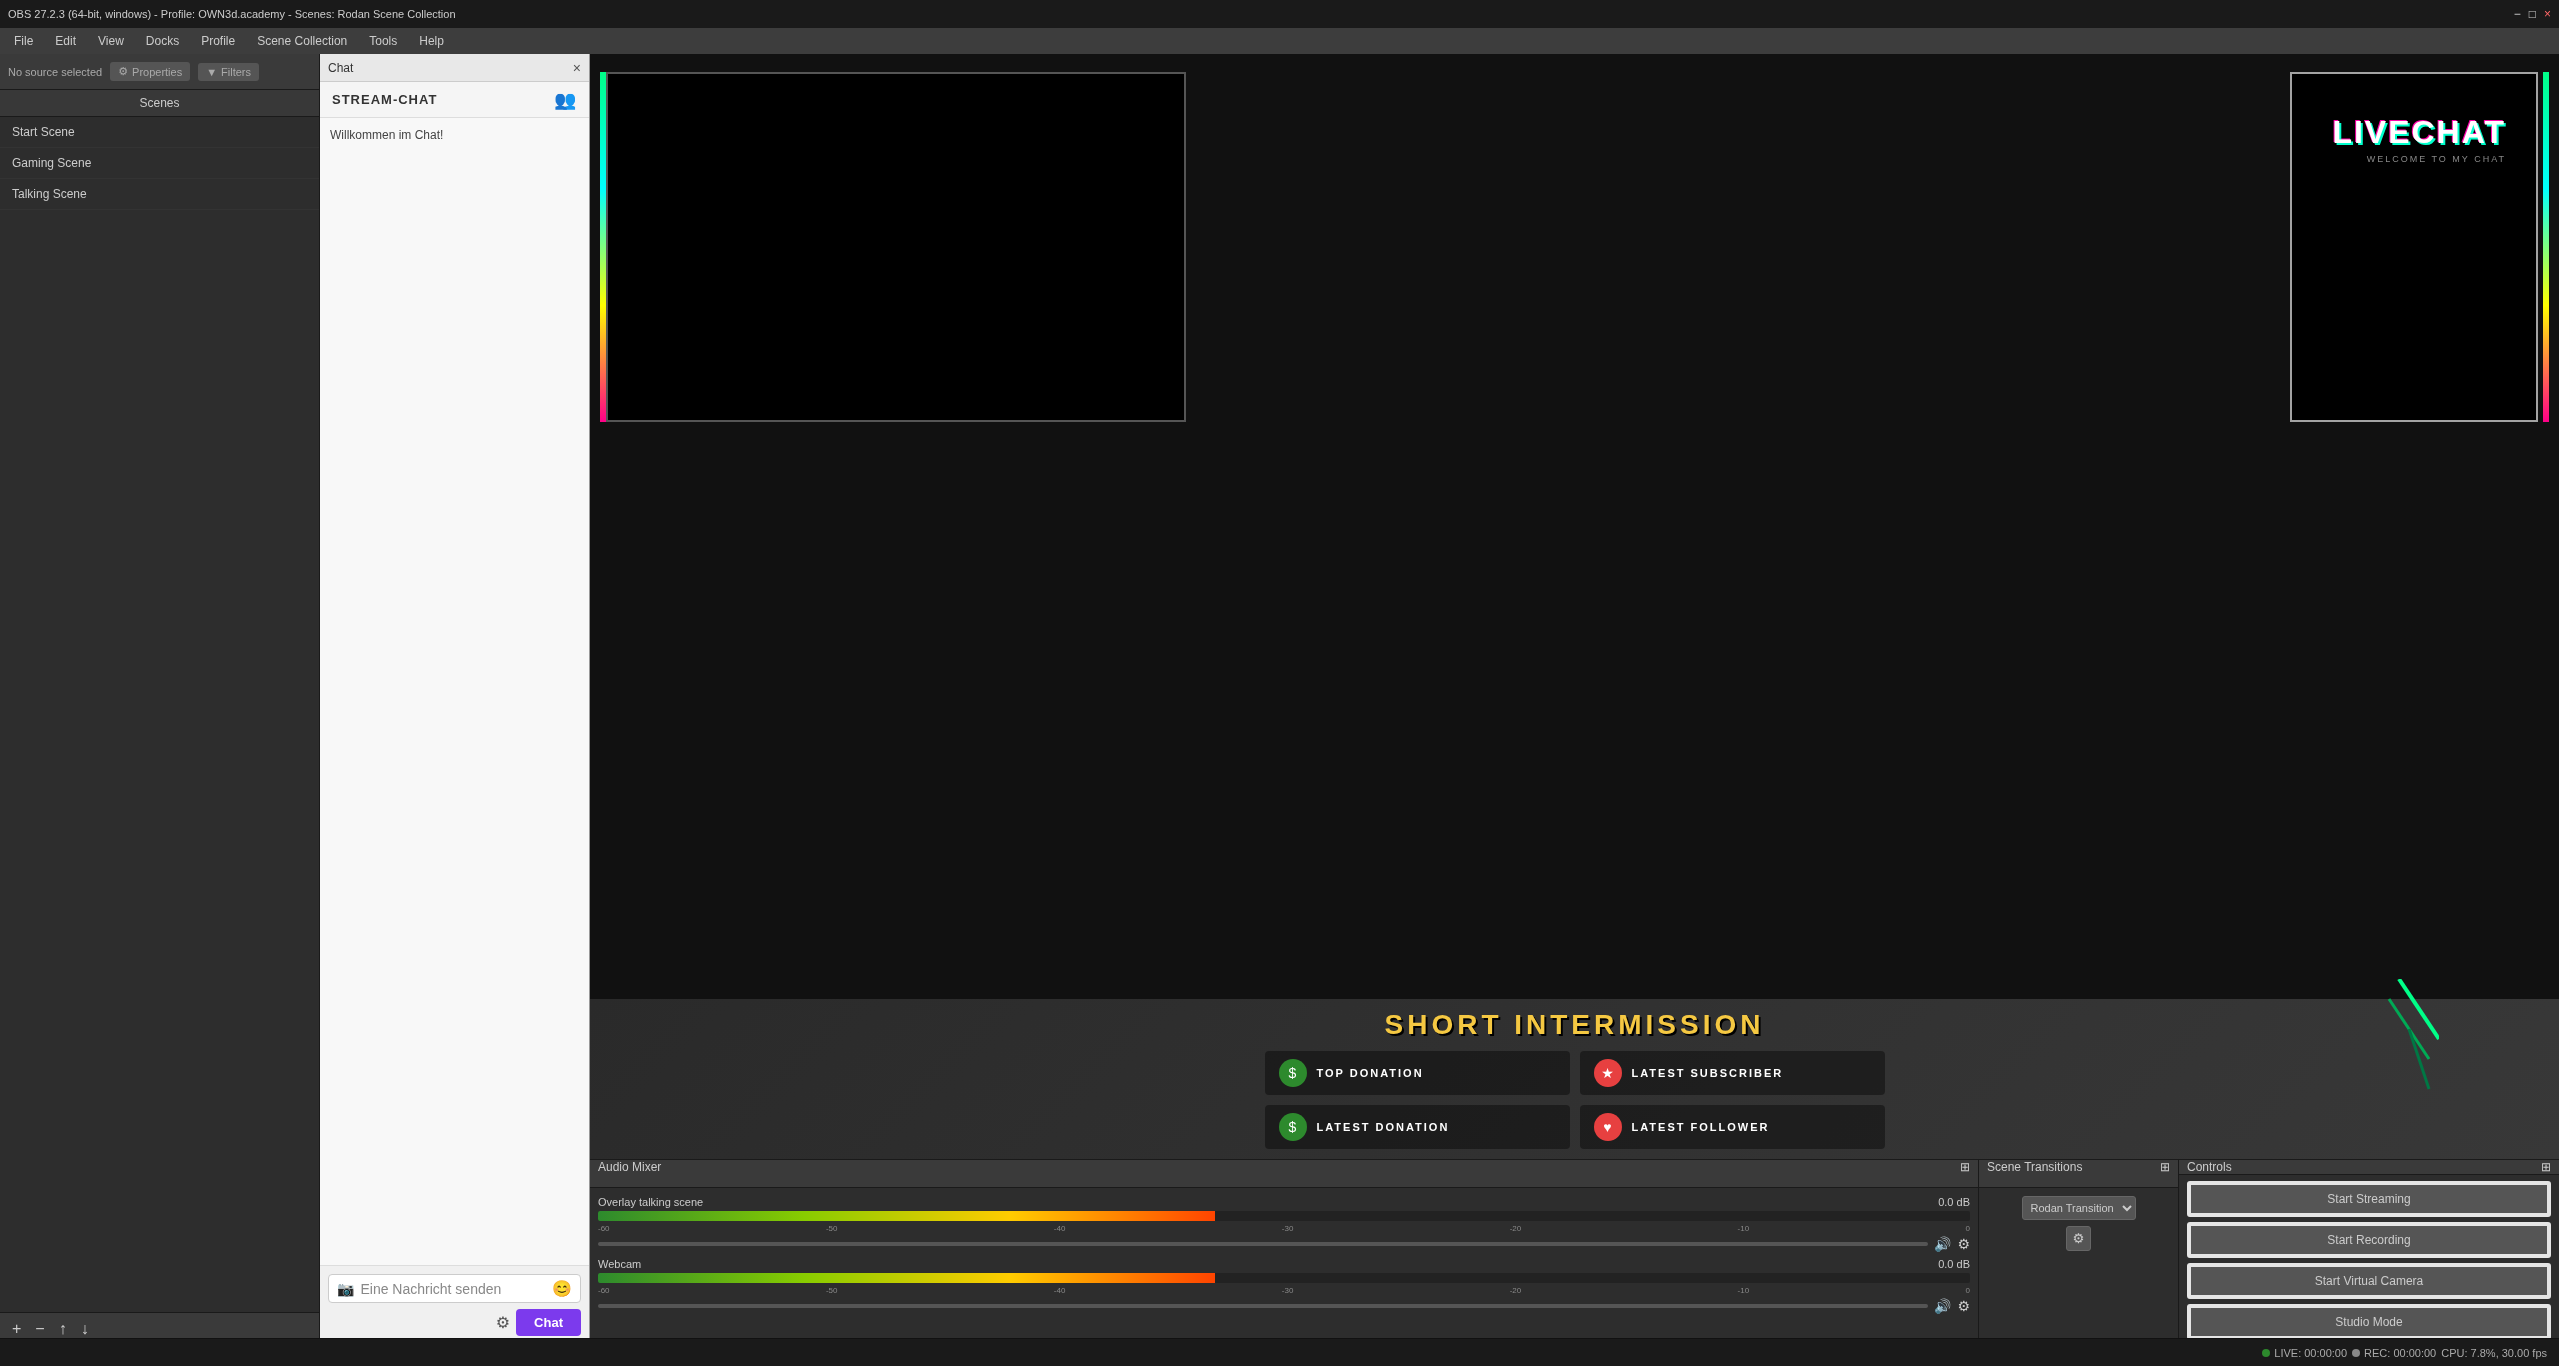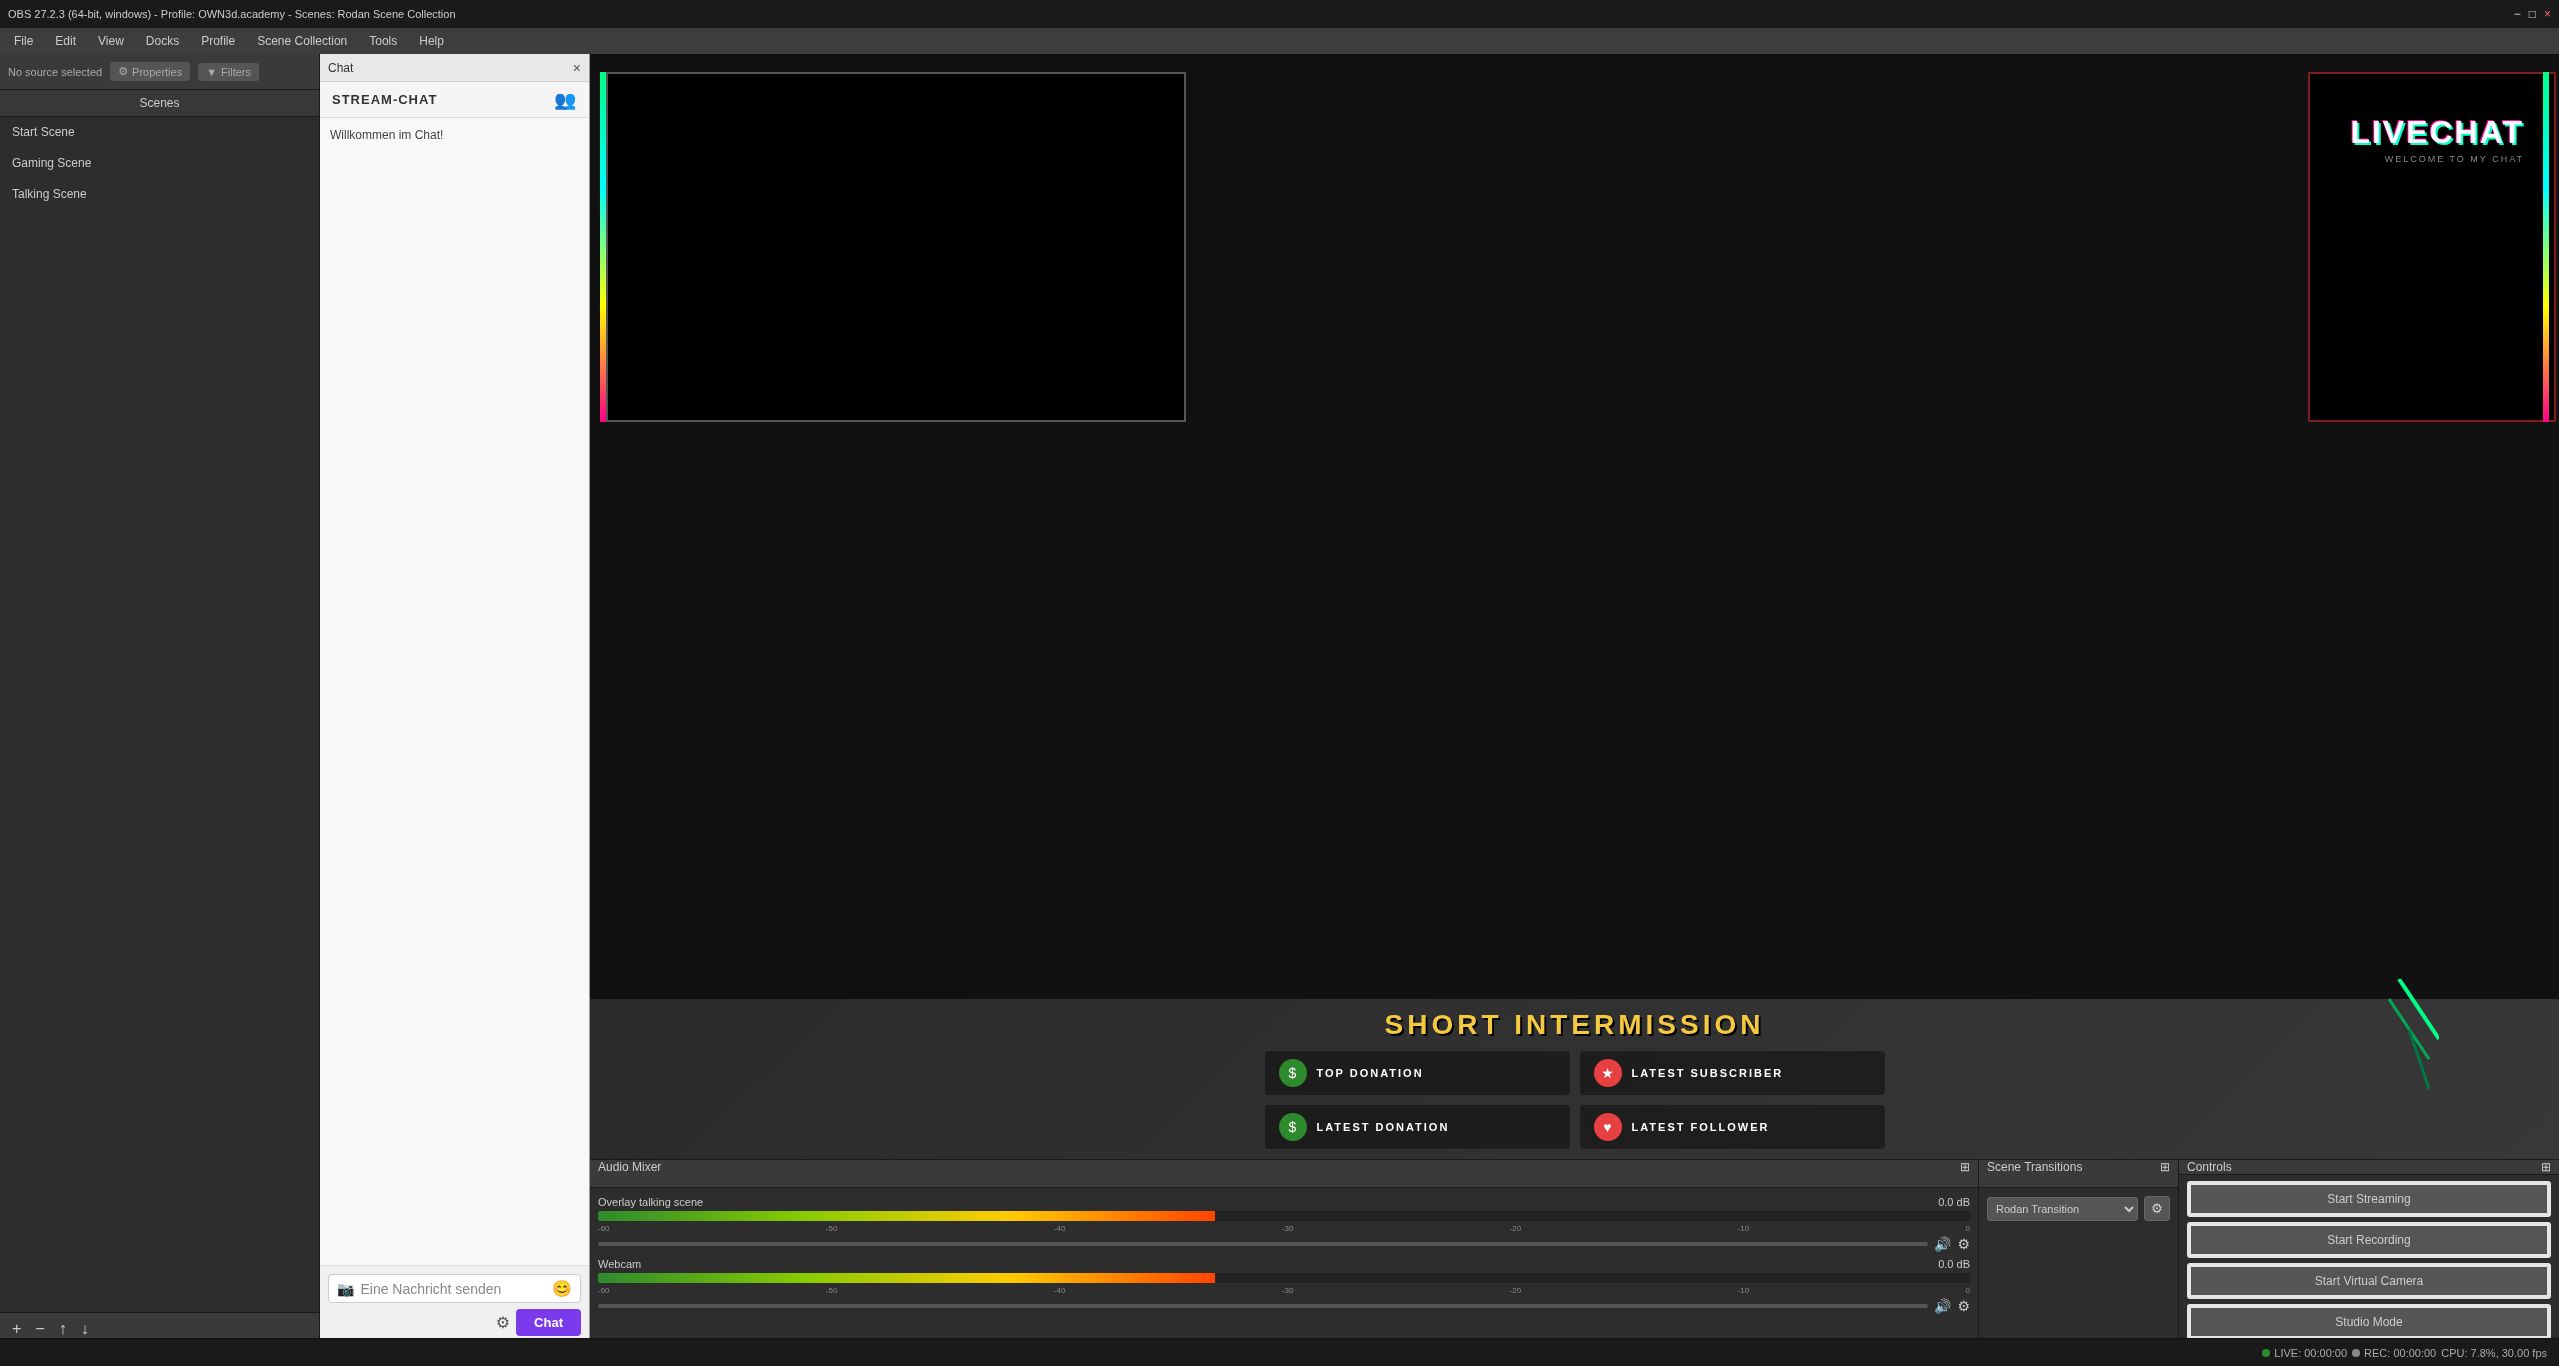--- a/index.html
+++ b/index.html
@@ -249,25 +249,25 @@
       position: absolute;
       top: 18px;
       left: 10px;
       width: 6px;
       height: 350px;
       background: linear-gradient(to bottom, #00ff88, #00ffff, #ffff00, #ff0088);
     }
     #preview-top-right {
       position: absolute;
       top: 18px;
-      right: 3px;
+      right: 21px;
       width: 248px;
       height: 350px;
       background: #000;
-      border: 2px solid #7f1d1d;
+      border: 2px solid #a3a3a3;
     }
     #livechat-logo {
       position: absolute;
       top: 40px;
       right: 30px;
       font-size: 32px;
       font-weight: 900;
       color: #fff;
       text-shadow: 2px 2px 0 #00ffcc, -1px -1px 0 #ff00aa;
       letter-spacing: 2px;
@@ -431,20 +431,21 @@
     }
 
     #scene-transitions-section {
       width: 200px;
     }
     #transition-content {
       padding: 8px;
       display: flex;
       align-items: center;
       gap: 6px;
+      flex-direction: column;
     }
     .transition-select {
       flex: 1;
       background: #555;
       border: 1px solid #666;
       color: #ccc;
       padding: 4px;
       border-radius: 3px;
       font-size: 11px;
     }

